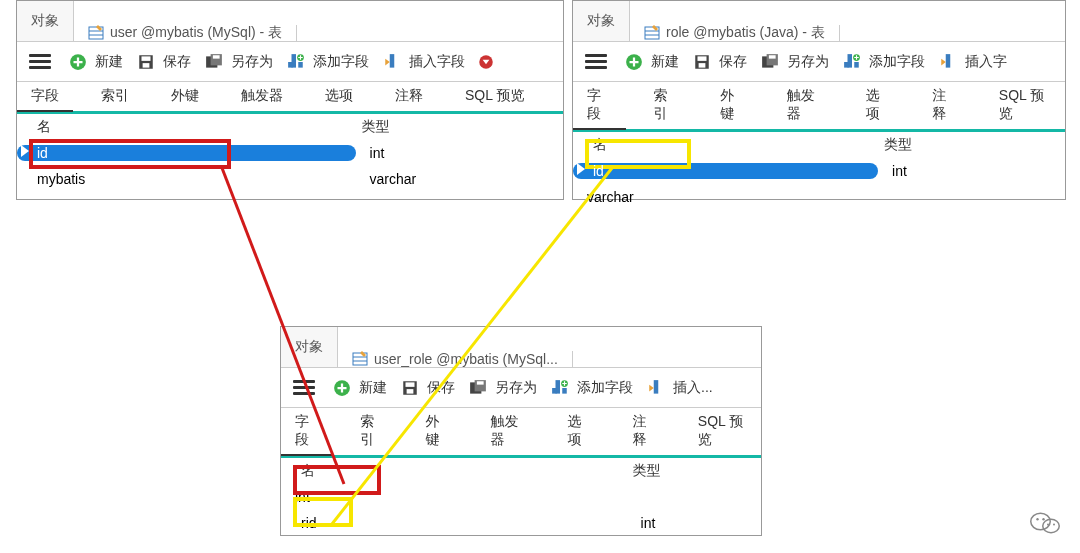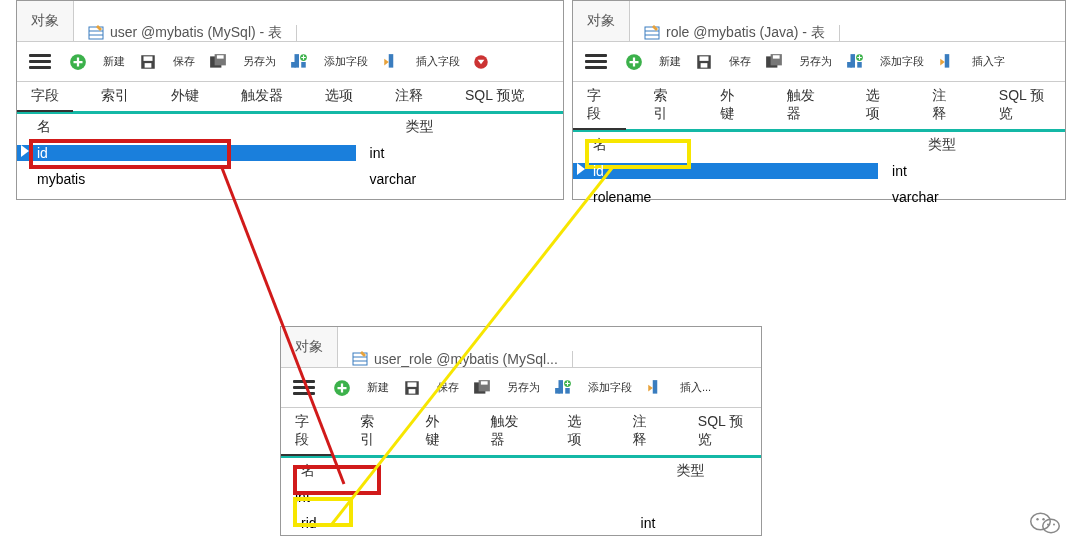--- a/index.html
+++ b/index.html
@@ -40,25 +40,25 @@
       display: flex;
       align-items: center;
       gap: 6px;
       padding: 6px 8px;
       border-bottom: 1px solid #ccc;
       height: 40px;
     }
     .tb-btn {
       display: inline-flex;
       align-items: center;
-      font-size: 11px;
+      font-size: 14px;
       color: #333;
       padding: 2px 4px;
       cursor: pointer;
-      gap: 16px;
+      gap: 8px;
     }
     .tb-icon { width:18px; height:18px; display:inline-flex; align-items:center; justify-content:center;}
     .tb-icon svg { width:18px; height:18px; }
     .hamburger { width:22px; height:22px; display:flex; flex-direction:column; justify-content:center; gap:3px; margin:0 8px 0 4px; cursor:pointer; }
     .hamburger span { height:3px; background:#333; border-radius:1px; }
     .chevron-down { margin-left:2px; }
 
     
     .subtabs {
       display: flex;
@@ -77,32 +77,33 @@
     .thead, .trow {
       display: flex;
       height: 26px;
       align-items: center;
       font-size: 14px;
     }
     .thead {
       color: #333;
     }
     .col-name { flex: 0 0 62%; padding-left: 20px; }
-    .col-type { flex: 1 1 auto; padding-left: 6px; margin-left: 44px; }
+    .col-type { flex: 1 1 auto; padding-left: 6px; }
     .panel-bottom .col-name { flex: 0 0 72%; }
 
     .trow { position: relative; }
     .row-caret { position:absolute; left:4px; top:5px; width:0;height:0;border-top:6px solid transparent;border-bottom:6px solid transparent;border-left:8px solid #333; }
     .cell-name { flex: 0 0 62%; padding-left: 20px; }
     .cell-type { flex: 1 1 auto; padding-left: 14px; }
     .panel-bottom .cell-name { flex: 0 0 72%; }
 
     .trow.selected .cell-name {
       background: #1a7fdc;
       color: #fff;
+      border-radius: 8px;
     }
     .trow.selected .row-caret { border-left-color:#fff; z-index:1; }
     .trow.selected .cell-name { position:relative; }
     .trow.selected .cell-name span { position:relative; z-index:2; }
 
     
     .box-red    { position:absolute; border: 4px solid #d11a1a; pointer-events:none; }
     .box-yellow { position:absolute; border: 4px solid #f7e600; pointer-events:none; }
 
     
@@ -321,21 +322,20 @@
   <div class="thead">
     <div class="col-name">名</div>
     <div class="col-type">类型</div>
   </div>
   <div class="trow selected">
     <div class="row-caret"></div>
     <div class="cell-name"><span>id</span></div>
     <div class="cell-type">int</div>
   </div>
   <div class="trow">
-    <div class="cell-name"><span>rolename</span></div>
     <div class="cell-type">varchar</div>
   </div>
 
   <div class="box-yellow" style="left:12px; top:138px; width:106px; height:30px;"></div>
 </div>
 
 <div class="panel panel-bottom">
   <div class="tabstrip">
     <div class="tab">
         <span>对象</span>

